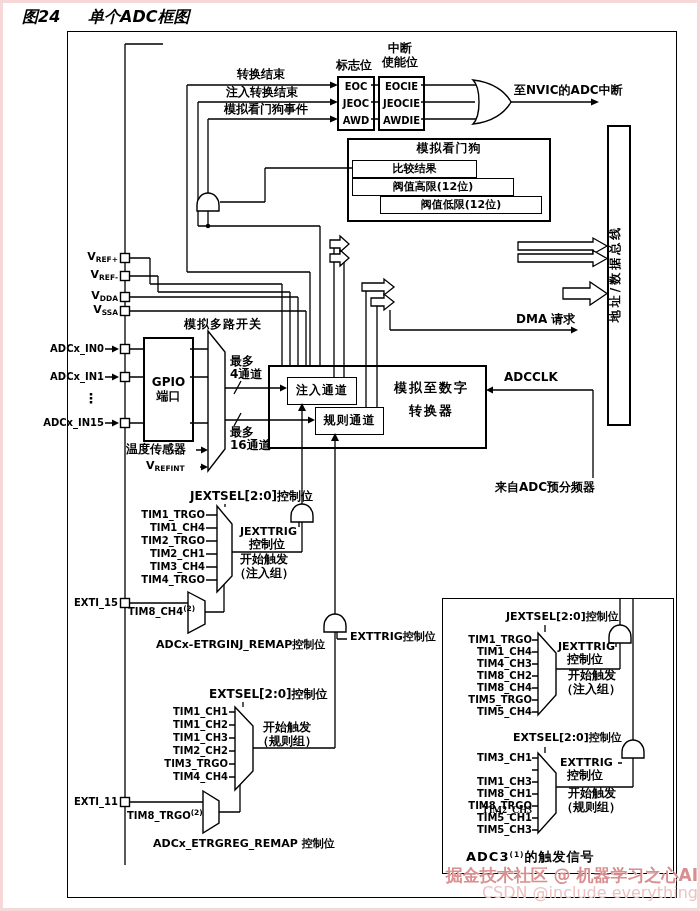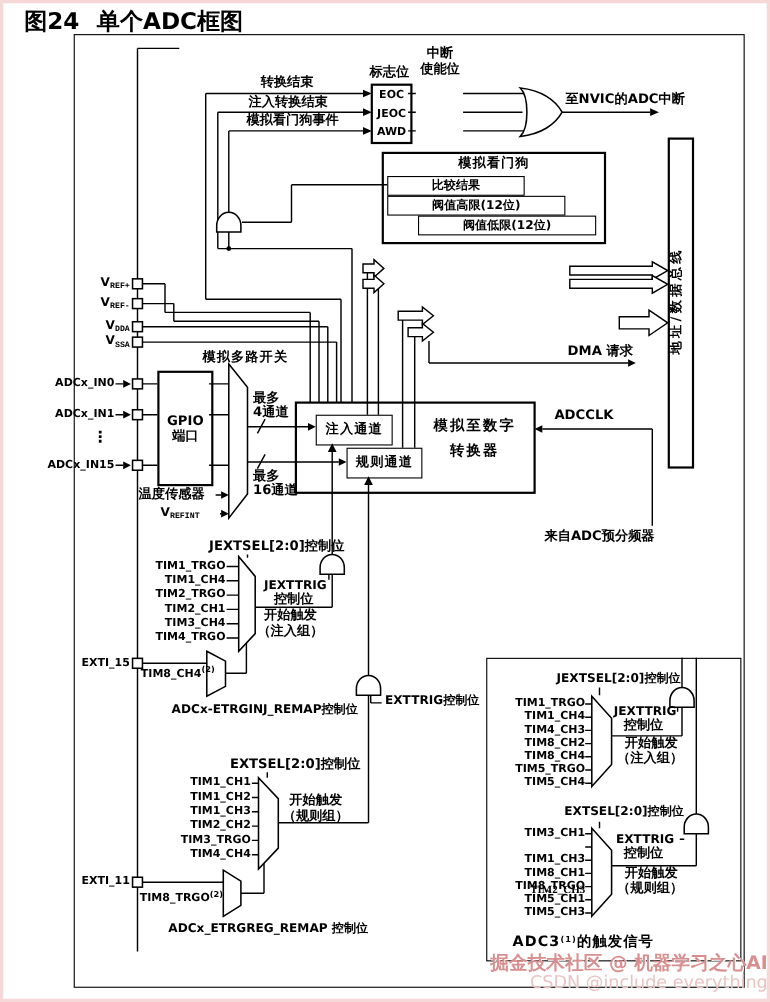--- a/index.html
+++ b/index.html
@@ -3,25 +3,25 @@
 <meta charset="utf-8">
 <style>
   html,body{margin:0;padding:0;background:#fff;}
   #stage{position:relative;width:700px;height:911px;background:#fff;overflow:hidden;
          font-family:"DejaVu Sans",sans-serif;box-shadow:inset 0 0 0 3px #f6d8d8;}
   svg{position:absolute;left:0;top:0;}
   .lbl{position:absolute;font:bold 12px "DejaVu Sans",sans-serif;color:#000;white-space:nowrap;z-index:3;line-height:1.1;}
   .f10{font-size:10px;}
   .f11{font-size:11px;}
   .f13{font-size:13px;letter-spacing:2px;}
-  .f15{font-size:21px;}
+  .f15{font-size:16px;font-style:italic;}
   .ls1{letter-spacing:1px;}
   .ra{text-align:right;}
   .ctr{text-align:center;}
-  sub{font-size:7.5px;font-weight:bold;vertical-align:-2px;font-family:Liberation Mono, monospace;}
+  sub{font-size:7.5px;font-weight:bold;vertical-align:-2px;}
   sup{font-size:7.5px;font-weight:bold;vertical-align:4px;}
   .box{position:absolute;border:2px solid #000;background:transparent;z-index:2;
        display:flex;flex-direction:column;align-items:center;justify-content:center;}
   .thin{border-width:1.5px;}
   .hair{border-width:1px;}
   .rows{justify-content:space-around;align-items:center;}
   .wm1{position:absolute;right:2px;top:864px;font:bold 17px "DejaVu Sans",sans-serif;color:#d98f8f;z-index:9;
        text-shadow:1px 1px 0 #fff;}
   .wm2{position:absolute;right:2px;top:883px;font:16px "DejaVu Sans",sans-serif;color:#eac3c3;z-index:9;}
   .vtext{position:absolute;left:470px;top:263px;width:294px;height:21px;transform:rotate(-90deg);
@@ -157,20 +157,25 @@
   <div class="lbl" style="left:237px;top:68px;">转换结束</div>
   <div class="lbl" style="left:226px;top:86px;">注入转换结束</div>
   <div class="lbl" style="left:224px;top:103px;">模拟看门狗事件</div>
   <div class="lbl ctr" style="left:330px;top:59px;width:48px;">标志位</div>
   <div class="lbl ctr" style="left:378px;top:42px;width:44px;">中断</div>
   <div class="lbl ctr" style="left:374px;top:56px;width:52px;">使能位</div>
   <div class="box rows" style="left:337px;top:76px;width:34px;height:51px;">
     <div class="lbl f10" style="position:static;">EOC</div>
     <div class="lbl f10" style="position:static;text-align:center;">JEOC</div>
     <div class="lbl f10" style="position:static;">AWD</div>
+  </div>
+  <div class="box rows" style="left:378px;top:76px;width:43px;height:51px;">
+    <div class="lbl f10" style="position:static;">EOCIE</div>
+    <div class="lbl f10" style="position:static;">JEOCIE</div>
+    <div class="lbl f10" style="position:static;">AWDIE</div>
   </div>
   <div class="lbl" style="left:514px;top:84px;">至NVIC的ADC中断</div>
 
   <div class="box" style="left:347px;top:138px;width:200px;height:80px;justify-content:flex-start;">
     <div class="lbl ls1" style="position:static;margin-top:2px;">模拟看门狗</div>
   </div>
   <div class="box hair" style="left:352px;top:160px;width:123px;height:16px;">
     <div class="lbl f11" style="position:static;">比较结果</div>
   </div>
   <div class="box hair" style="left:352px;top:178px;width:160px;height:16px;">

